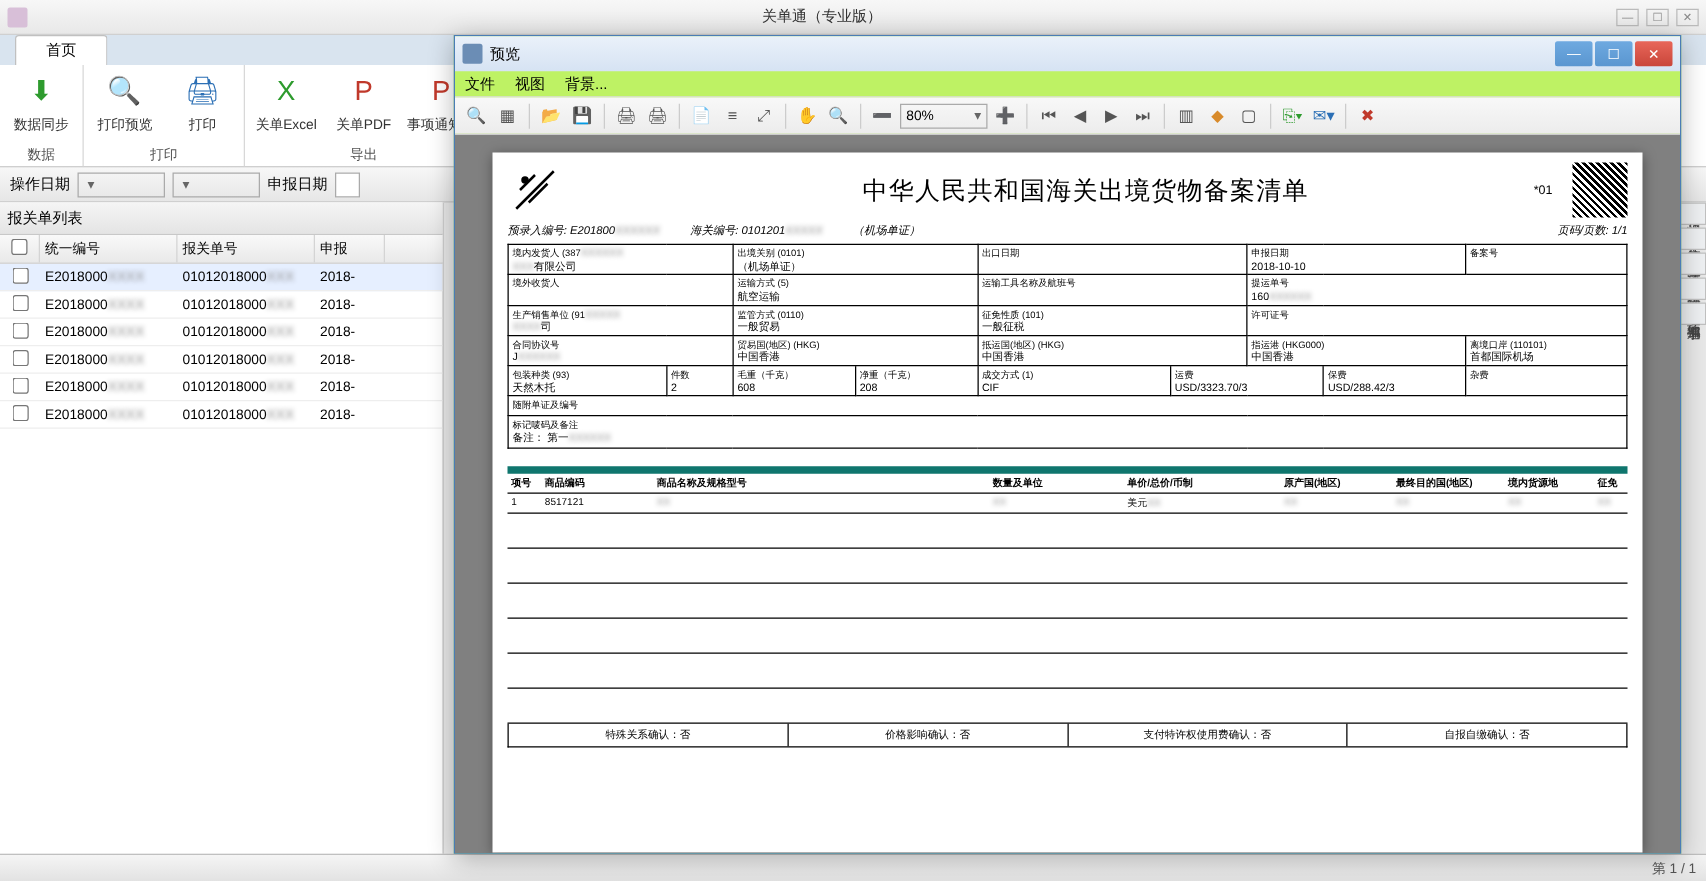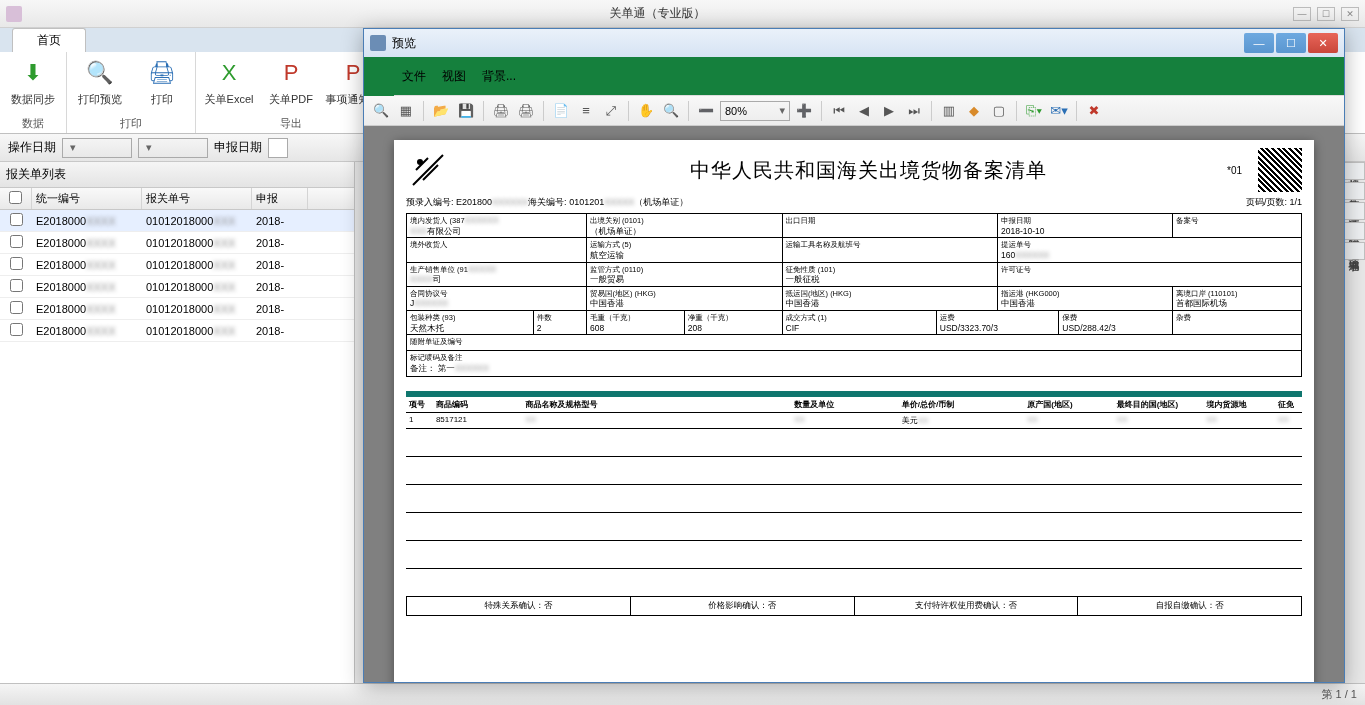--- a/index.html
+++ b/index.html
@@ -40,47 +40,47 @@
 .grid-body { flex: 1; overflow: hidden; }
 .blur { color: transparent; text-shadow: 0 0 4px #888; }
 
 .status-bar { position: absolute; bottom: 0; left: 0; right: 0; height: 22px; background: linear-gradient(#f5f5f5,#e2e2e2); border-top: 1px solid #c0c0c0; font-size: 11px; display: flex; align-items: center; padding: 0 8px; color: #555; }
 
 
 .side-tabs { position: absolute; right: 0; top: 162px; display: flex; flex-direction: column; gap: 2px; z-index: 1; }
 .side-tab { writing-mode: vertical-rl; background: #eef0f2; border: 1px solid #c0c0c0; padding: 8px 3px; font-size: 11px; color: #444; }
 
 
-.preview-window { position: absolute; left: 363px; top: 28px; width: 982px; height: 655px; background: #15803d; border: 1px solid #4a7db5; box-shadow: 0 4px 20px rgba(0,0,0,0.3); z-index: 10; display: flex; flex-direction: column; }
+.preview-window { position: absolute; left: 363px; top: 28px; width: 982px; height: 655px; background: #bef264; border: 1px solid #4a7db5; box-shadow: 0 4px 20px rgba(0,0,0,0.3); z-index: 10; display: flex; flex-direction: column; }
 .preview-titlebar { height: 28px; background: linear-gradient(#eaf1fa,#d6e3f3); display: flex; align-items: center; padding: 0 6px; font-size: 12px; }
 .preview-titlebar .picon { width: 16px; height: 16px; background: #6b8db5; border-radius: 2px; margin-right: 6px; }
 .preview-titlebar .ptitle { flex: 1; }
 .preview-titlebar .pwbtns { display: flex; }
 .preview-titlebar .pwbtn { width: 30px; height: 20px; display: flex; align-items: center; justify-content: center; font-size: 11px; border-radius: 2px; margin-left: 2px; }
 .pwbtn.min { background: linear-gradient(#6ea9e0,#5a96d0); color: #fff; }
 .pwbtn.max { background: linear-gradient(#6ea9e0,#5a96d0); color: #fff; }
 .pwbtn.close { background: linear-gradient(#e8665a,#c9463a); color: #fff; }
 
-.preview-menu { height: 39px; display: flex; align-items: center; padding: 0 8px; font-size: 12px; gap: 16px; border-bottom: 1px solid #ddd; margin-left: 30px; }
+.preview-menu { height: 21px; display: flex; align-items: center; padding: 0 8px; font-size: 12px; gap: 16px; border-bottom: 1px solid #ddd; }
 .preview-toolbar { height: 30px; background: linear-gradient(#f8f8f8,#ececec); border-bottom: 1px solid #ccc; display: flex; align-items: center; padding: 0 6px; gap: 3px; }
 .tb-btn { width: 22px; height: 22px; display: flex; align-items: center; justify-content: center; font-size: 13px; color: #555; border: 1px solid transparent; border-radius: 2px; cursor: pointer; }
 .tb-sep { width: 1px; height: 20px; background: #ccc; margin: 0 3px; }
 .tb-zoom { width: 70px; height: 20px; border: 1px solid #aaa; font-size: 11px; display: flex; align-items: center; padding: 0 4px; }
 .tb-zoom::after { content: "▾"; margin-left: auto; color: #666; }
 
 .preview-canvas { flex: 1; background: #808080; overflow: auto; padding: 14px; }
 .doc-page { width: 920px; min-height: 560px; background: #fff; margin: 0 auto; box-shadow: 0 2px 10px rgba(0,0,0,0.4); padding: 8px 12px 12px 12px; font-size: 9px; color: #000; }
 
 .doc-header { display: flex; align-items: center; gap: 10px; margin-bottom: 4px; }
 .doc-logo { width: 44px; height: 40px; }
 .doc-title { font-size: 20px; font-weight: normal; flex: 1; text-align: center; letter-spacing: 1px; }
 .doc-qr { width: 44px; height: 44px; background: repeating-linear-gradient(45deg,#000 0 2px,#fff 2px 4px); }
 .doc-subnum { font-size: 10px; margin-left: -60px; margin-right: 6px; }
 
-.doc-meta { display: flex; font-size: 9px; margin: 2px 0 4px 0; }
+.doc-meta { display: flex; gap: 24px; font-size: 9px; margin: 2px 0 4px 0; font-style: italic; }
 .doc-meta .right { margin-left: auto; }
 
 .form-table { width: 100%; border-collapse: collapse; }
 .form-table td { border: 1px solid #000; padding: 1px 3px; vertical-align: top; font-size: 8.5px; line-height: 1.25; height: 20px; }
 .form-table .lbl { font-size: 7.5px; color: #000; }
 
 .item-head { display: flex; font-size: 8px; border-top: 6px solid #0f766e; border-bottom: 1px solid #000; margin-top: 14px; font-weight: bold; }
 .item-head div { padding: 2px 3px; }
 .item-row { display: flex; font-size: 8px; border-bottom: 1px solid #000; min-height: 16px; }
 .item-row div { padding: 2px 3px; }

